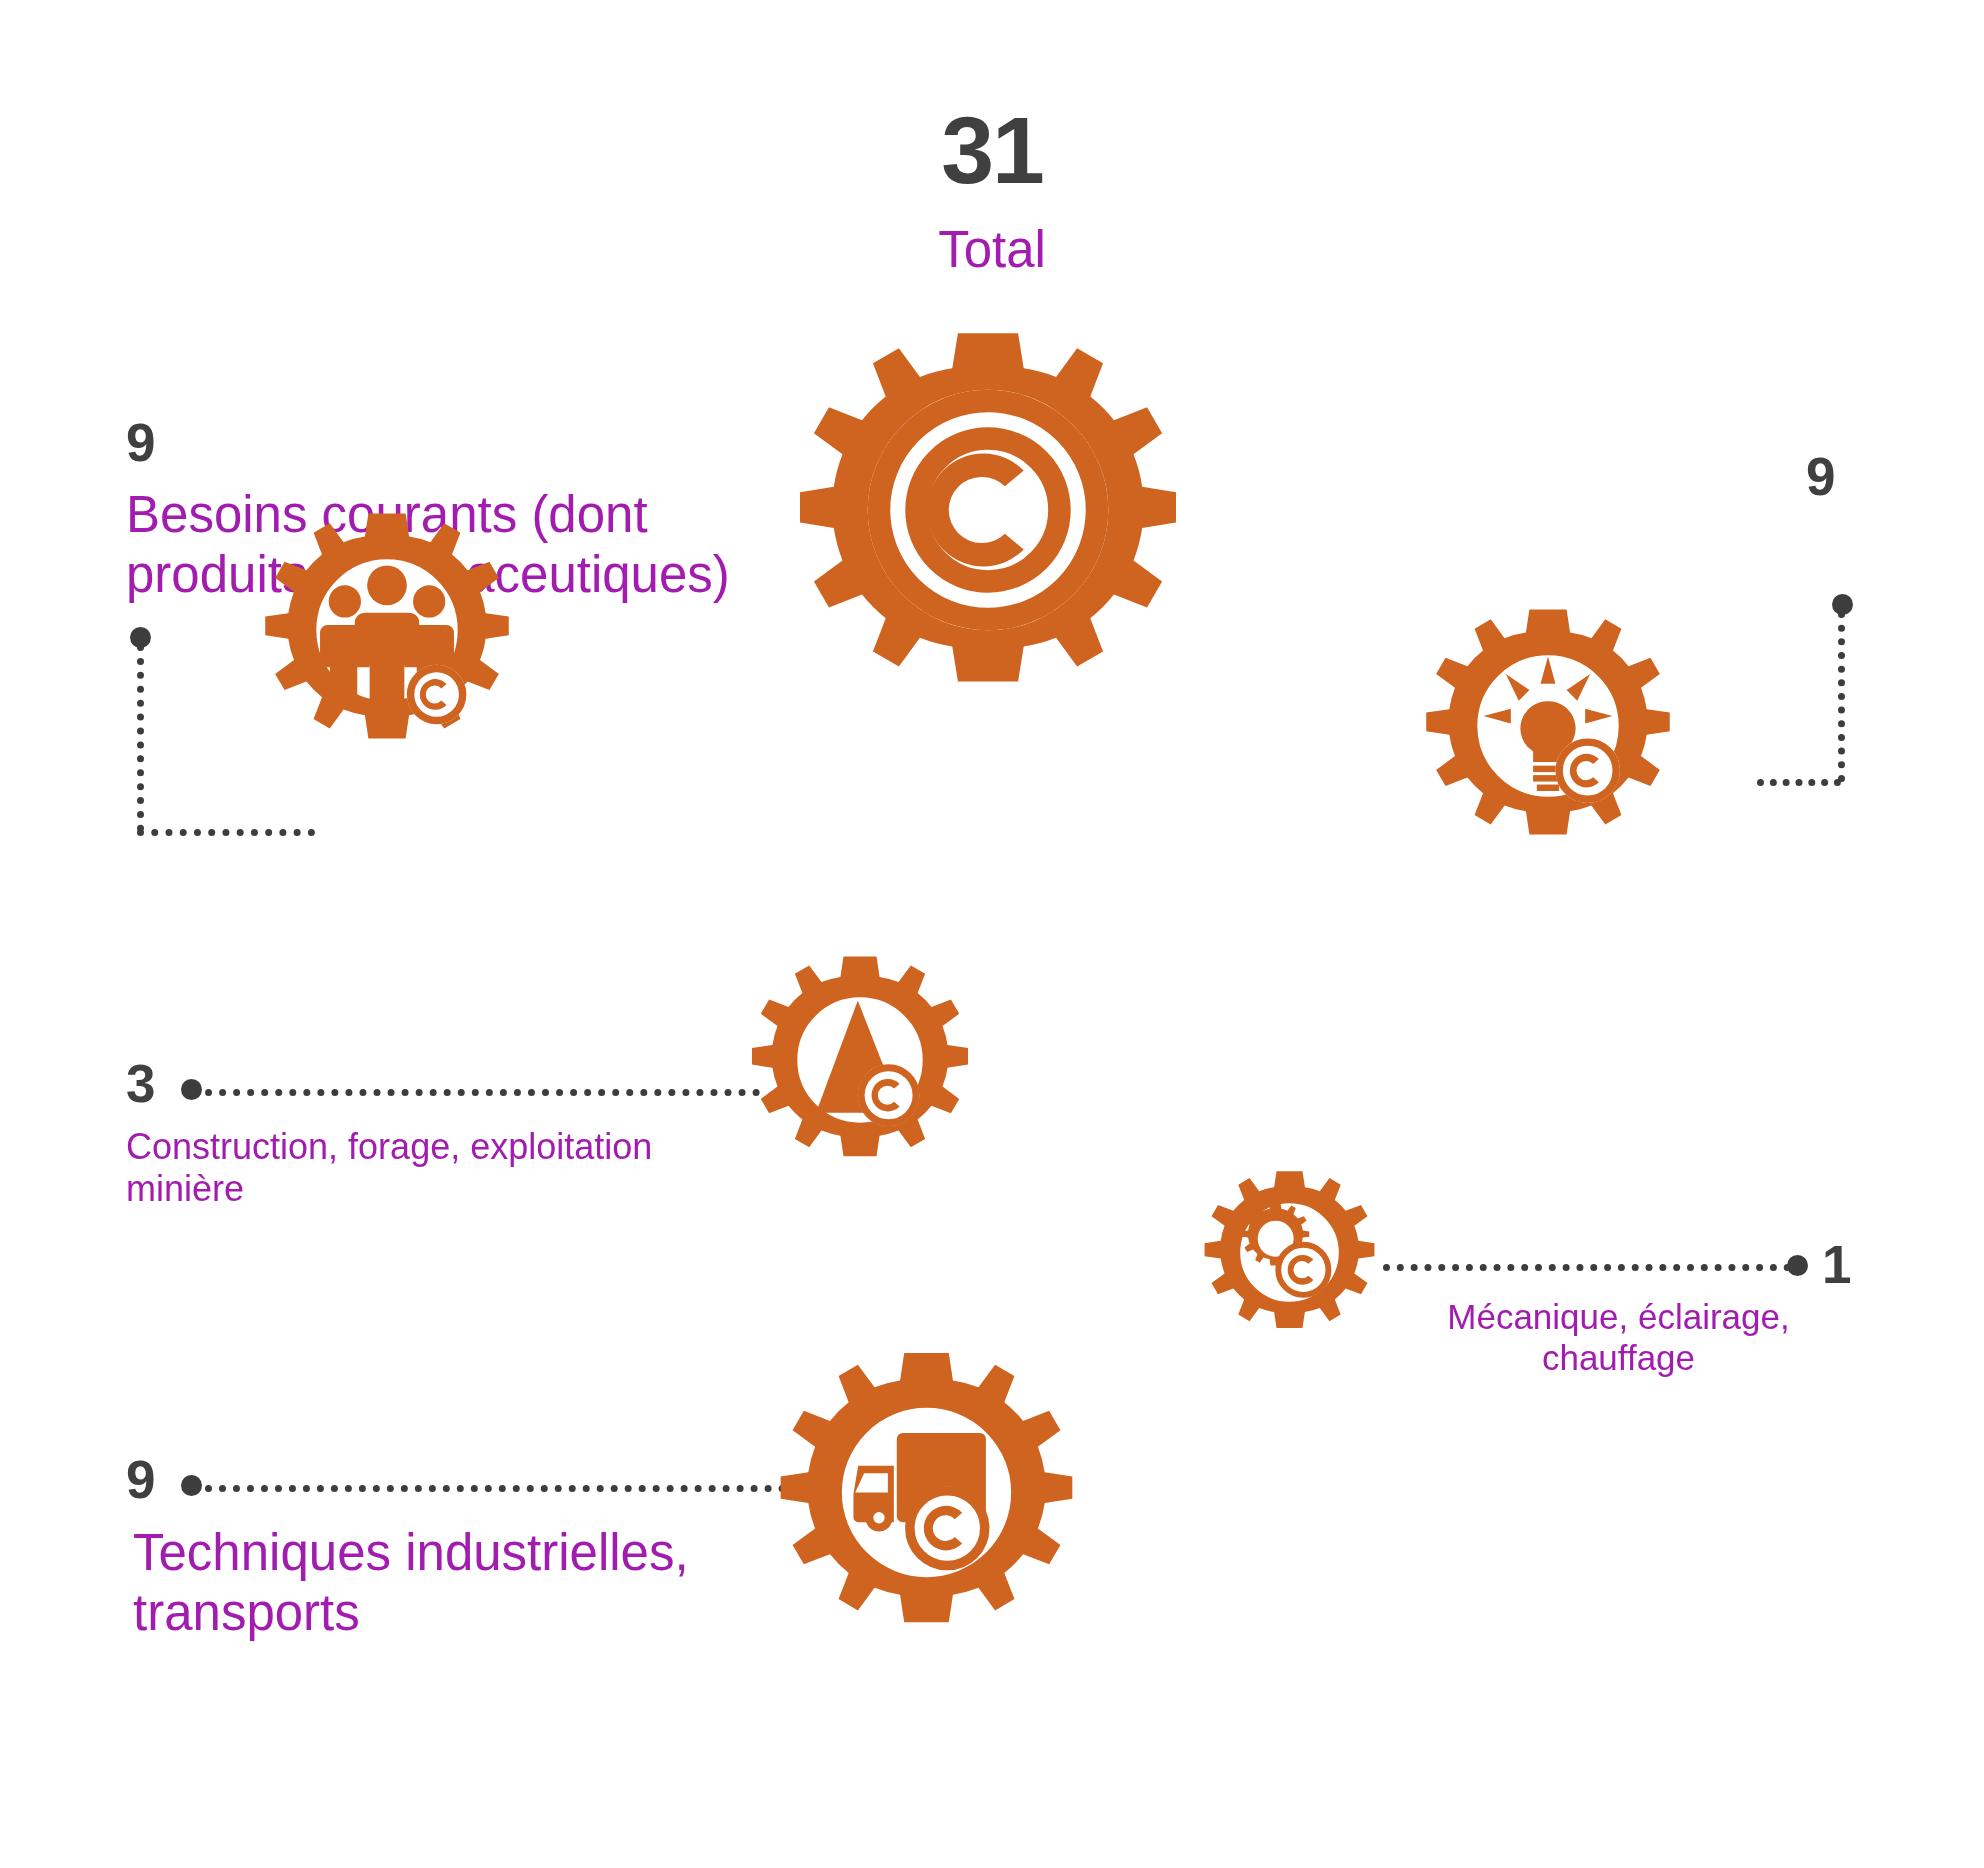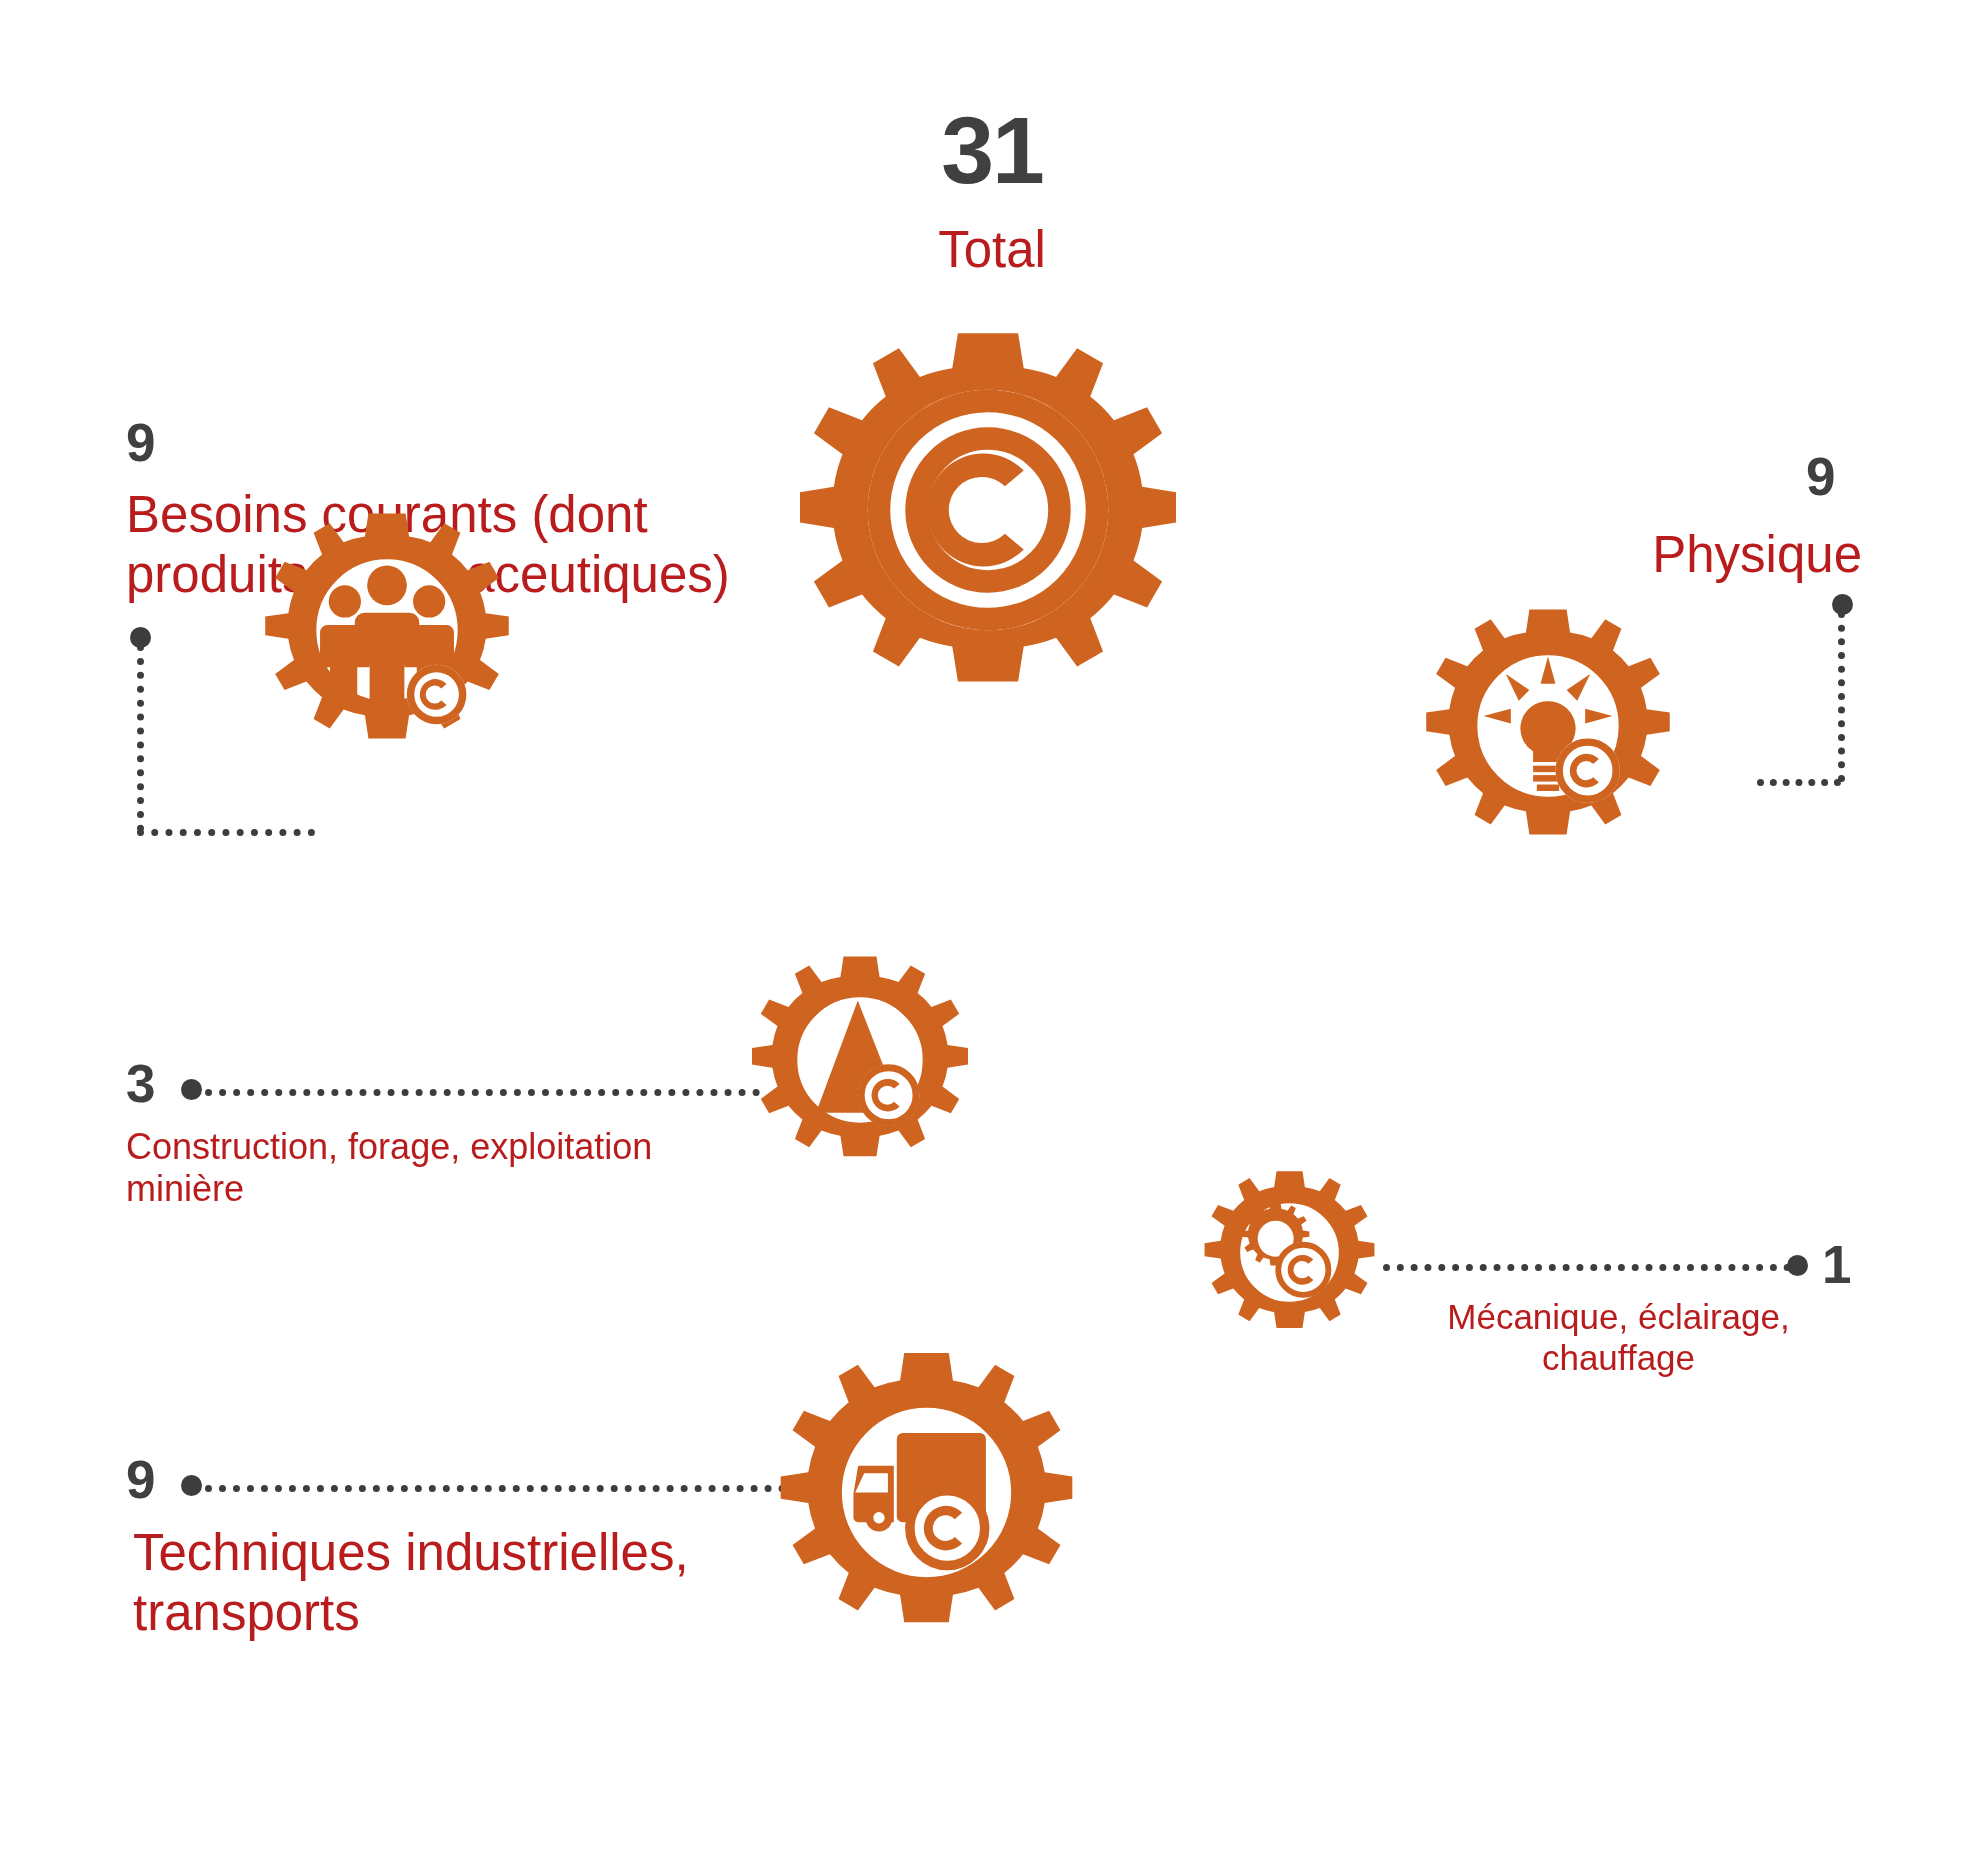--- a/index.html
+++ b/index.html
@@ -23,21 +23,21 @@
   
   .count {
     position: absolute;
     font-weight: bold;
     color: #404040;
     line-height: 1;
     white-space: nowrap;
   }
   .label {
     position: absolute;
-    color: #b91c1c;
+    color: #a21caf;
     line-height: 1.17;
     white-space: pre-line;
   }
 
   
   #total-count {
     left: 0; top: 103px;
     width: 1984px;
     text-align: center;
     font-size: 95px;
@@ -134,21 +134,20 @@
         <path d="M60 48 h14 a3 3 0 0 1 3 3 v14 h-4 v13 h-11 v-13 h-5 v-14 a3 3 0 0 1 3-3 z"></path>
 
         <circle cx="70" cy="76" r="12" fill="#ffffff"></circle>
         <circle cx="70" cy="76" r="10.5" fill="none" stroke="#CF6320" stroke-width="3"></circle>
         <path d="M74 71.8 a6.2 6.2 0 1 0 0 8.4 l-2.1-1.8 a3.6 3.6 0 1 1 0-4.8 z"></path>
       </g>
     </svg>
   </div>
 
   <div class="count" id="c2">9</div>
-  <div class="label" id="l2">Physique</div>
 
   <div class="conn-dot" style="left:1832px; top:594px;"></div>
   <div class="conn-v" style="left:1838px; top:611px; height:171px;"></div>
   <div class="conn-h" style="left:1757px; top:779px; width:84px;"></div>
 
   <div class="gear-icon" style="left:1424px; top:602px; width:248px; height:248px;">
     <svg viewBox="0 0 100 100" width="248" height="248" aria-hidden="true">
       <g fill="#CF6320">
         <path d="M50 3 l7.5 0 1.4 9.3 a38.5 38.5 0 0 1 8.6 2.3 l5.6-7.6 6.5 3.8 -3.4 8.8 a38.5 38.5 0 0 1 6.3 6.3 l8.8-3.4 3.8 6.5 -7.6 5.6 a38.5 38.5 0 0 1 2.3 8.6 l9.3 1.4 0 7.5 -9.3 1.4 a38.5 38.5 0 0 1 -2.3 8.6 l7.6 5.6 -3.8 6.5 -8.8-3.4 a38.5 38.5 0 0 1 -6.3 6.3 l3.4 8.8 -6.5 3.8 -5.6-7.6 a38.5 38.5 0 0 1 -8.6 2.3 l-1.4 9.3 -7.5 0 -7.5 0 -1.4-9.3 a38.5 38.5 0 0 1 -8.6-2.3 l-5.6 7.6 -6.5-3.8 3.4-8.8 a38.5 38.5 0 0 1 -6.3-6.3 l-8.8 3.4 -3.8-6.5 7.6-5.6 a38.5 38.5 0 0 1 -2.3-8.6 l-9.3-1.4 0-7.5 9.3-1.4 a38.5 38.5 0 0 1 2.3-8.6 l-7.6-5.6 3.8-6.5 8.8 3.4 a38.5 38.5 0 0 1 6.3-6.3 l-3.4-8.8 6.5-3.8 5.6 7.6 a38.5 38.5 0 0 1 8.6-2.3 l1.4-9.3 z"></path>
         <circle cx="50" cy="50" r="33" fill="#ffffff"></circle>

